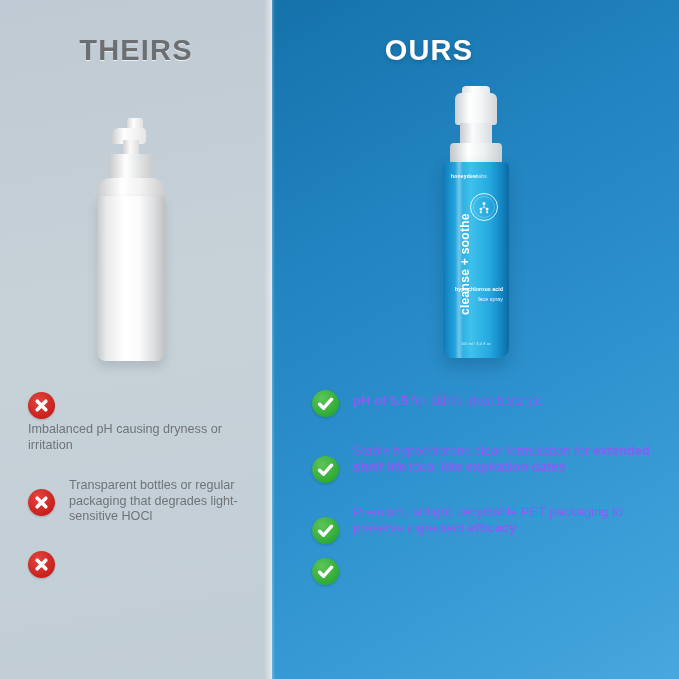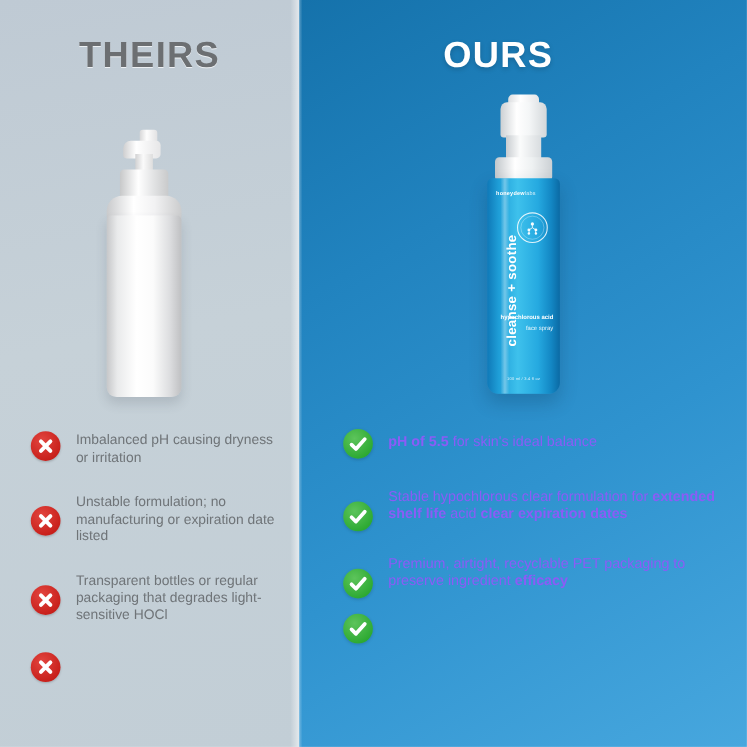--- a/index.html
+++ b/index.html
@@ -49,32 +49,32 @@
     background: linear-gradient(to right, rgba(255,255,255,0.28), rgba(255,255,255,0));
   }
 
   
   .heading {
     position: absolute;
     top: 30px;
     text-align: center;
     font-weight: bold;
     letter-spacing: 1.2px;
-    font-size: 33px;
+    font-size: 29px;
     line-height: 40px;
     margin: 0;
   }
   .heading-left {
     left: 0;
     width: 272px;
     color: #6c6f72;
     text-shadow: 0 1px 0 rgba(255,255,255,0.7);
   }
   .heading-right {
-    left: 280px;
+    left: 256px;
     width: 346px;
     color: #ffffff;
     text-shadow: 0 2px 5px rgba(0,0,0,0.18);
   }
 
   
   .bottle-white {
     position: absolute;
     left: 105px;
     top: 118px;
@@ -297,21 +297,21 @@
     flex: 1 1 auto;
     font-size: 12.6px;
     line-height: 15.5px;
     padding-top: 3px;
   }
   .text-left  { color: #6f7478; }
   .text-right { color: #8b5cf6; }
   .text-right b { font-weight: bold; }
 
   
-  .list-left .bullet.b1 { margin-bottom: 22px; }
+  .list-left .bullet.b1 { margin-bottom: 22px; flex-direction: column; }
   .list-left .bullet.b2 { margin-bottom: 22px; }
   .list-left .bullet.b3 { margin-bottom: 24px; }
   .list-right .bullet.b1 { margin-bottom: 23px; }
   .list-right .bullet.b2 { margin-bottom: 18px; }
   .list-right .bullet.b3 { margin-bottom: 14px; margin-top: 14px; }
   .list-left .bullet.b1 .bullet-icon { margin-top: 2px; }
   .list-left .bullet.b2 .bullet-icon { margin-top: 14px; }
   .list-left .bullet.b3 .bullet-icon { margin-top: 14px; }
   .list-left .bullet.b4 .bullet-icon { margin-top: 2px; }
   .list-right .bullet.b1 .bullet-icon { margin-top: 0px; }
@@ -343,28 +343,20 @@
 
     <div class="bullet b1">
       <span class="bullet-icon icon-x">
         <svg width="27" height="27" viewBox="0 0 27 27" aria-hidden="true">
           <path d="M9.2 9.2 L17.8 17.8 M17.8 9.2 L9.2 17.8" stroke="#ffffff" stroke-width="3.6" stroke-linecap="round"></path>
         </svg>
       </span>
       <span class="bullet-text text-left">Imbalanced pH causing dryness or irritation</span>
     </div>
 
-    <div class="bullet b2">
-      <span class="bullet-icon icon-x">
-        <svg width="27" height="27" viewBox="0 0 27 27" aria-hidden="true">
-          <path d="M9.2 9.2 L17.8 17.8 M17.8 9.2 L9.2 17.8" stroke="#ffffff" stroke-width="3.6" stroke-linecap="round"></path>
-        </svg>
-      </span>
-      <span class="bullet-text text-left">Unstable formulation; no manufacturing or expiration date listed</span>
-    </div>
 
     <div class="bullet b3">
       <span class="bullet-icon icon-x">
         <svg width="27" height="27" viewBox="0 0 27 27" aria-hidden="true">
           <path d="M9.2 9.2 L17.8 17.8 M17.8 9.2 L9.2 17.8" stroke="#ffffff" stroke-width="3.6" stroke-linecap="round"></path>
         </svg>
       </span>
       <span class="bullet-text text-left">Transparent bottles or regular packaging that degrades light-sensitive HOCl</span>
     </div>
 
@@ -433,21 +425,21 @@
       </span>
       <span class="bullet-text text-right"><b>pH of 5.5</b><span> for skin's ideal balance</span></span>
     </div>
 
     <div class="bullet b2">
       <span class="bullet-icon icon-check">
         <svg width="27" height="27" viewBox="0 0 27 27" aria-hidden="true">
           <path d="M7.6 14.2 L11.6 18.2 L19.6 9.2" stroke="#ffffff" stroke-width="3.4" fill="none" stroke-linecap="round" stroke-linejoin="round"></path>
         </svg>
       </span>
-      <span class="bullet-text text-right"><span>Stable hypochlorous clear formulation for </span><b>extended shelf life</b><span> acid </span><b>clear expiration dates</b></span>
+      <span class="bullet-text text-right"><span>Stable hypochlorous clear formulation for </span><b>extended shelf life</b><span> ideal </span><b>like expiration dates</b></span>
     </div>
 
     <div class="bullet b3">
       <span class="bullet-icon icon-check">
         <svg width="27" height="27" viewBox="0 0 27 27" aria-hidden="true">
           <path d="M7.6 14.2 L11.6 18.2 L19.6 9.2" stroke="#ffffff" stroke-width="3.4" fill="none" stroke-linecap="round" stroke-linejoin="round"></path>
         </svg>
       </span>
       <span class="bullet-text text-right"><span>Premium, airtight, recyclable PET packaging to preserve ingredient </span><b>efficacy</b></span>
     </div>

